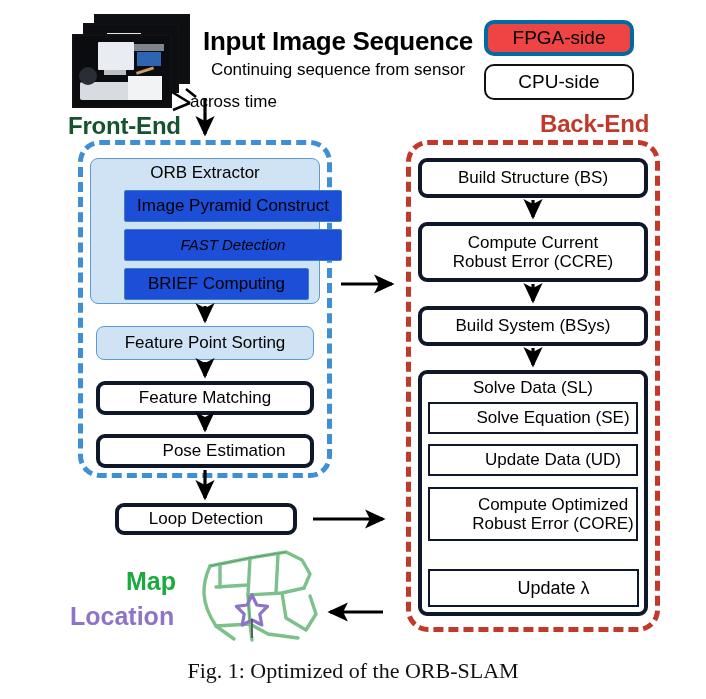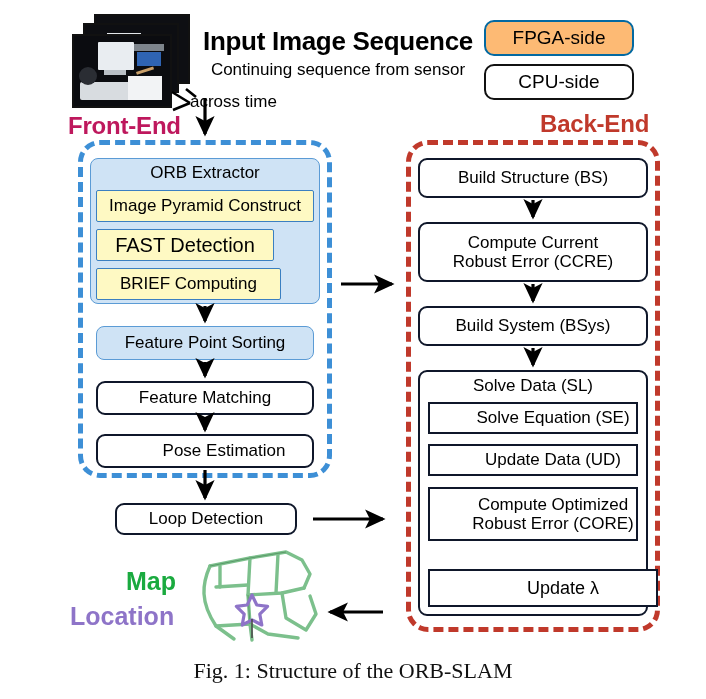--- a/index.html
+++ b/index.html
@@ -15,33 +15,34 @@
   }
   .abs { position: absolute; }
 
   
   .box {
     box-sizing: border-box;
     display: flex; align-items: center; justify-content: center;
     text-align: center;
     line-height: 1.12;
     background: #ffffff;
-    border: 2px solid #0f172a;
+    border: 4px solid #0f172a;
     border-radius: 9px;
   }
   .box.sq { border-radius: 0; border-width: 2px; padding-left: 40px; }
   .box.blue {
     background: #cfe3f5;
     border: 1px solid #5b9bd5;
     border-radius: 8px;
   }
   .box.blue-sq {
-    background: #fef9c3;
+    background: #1d4ed8;
     border: 1px solid #3a7fc1;
     border-radius: 2px;
+    margin-left: 28px;
   }
   .grouplabel {
     position: absolute;
     left: 0; right: 0; top: 4px;
     text-align: center;
     font-size: 17px;
   }
 
   
   .dash-blue {
@@ -56,39 +57,39 @@
     border-radius: 22px;
     background: transparent;
   }
 
   
   .sect-title {
     font-weight: bold;
     font-size: 24px;
     letter-spacing: -0.2px;
   }
-  .front-title { color: #be185d; }
+  .front-title { color: #14532d; }
   .back-title  { color: #c0392b; }
 
   
   .hdr-main {
     font-weight: bold;
     font-size: 26px;
     letter-spacing: -0.3px;
   }
   .hdr-sub { font-size: 17px; }
   .across { font-size: 17px; }
 
   .legend-box {
     box-sizing: border-box;
     display: flex; align-items: center; justify-content: center;
     font-size: 19px;
     border-radius: 10px;
   }
-  .legend-fpga { background: #fdba74; border: 2px solid #0369a1; }
+  .legend-fpga { background: #ef4444; border: 4px solid #0369a1; }
   .legend-cpu  { background: #ffffff; border: 2px solid #111; }
 
   
   .map-label {
     font-weight: bold;
     font-size: 25px;
   }
   .map-green  { color: #1aaa3f; }
   .map-purple { color: #8e74c8; }
 
@@ -161,21 +162,21 @@
 <div class="abs sect-title back-title" style="left:540px; top:110px;">Back-End</div>
 
 <div class="dash-blue abs" style="left:78px; top:140px; width:254px; height:338px;"></div>
 
 <div class="box blue abs" style="left:90px; top:158px; width:230px; height:146px; display:block; position:absolute;">
   <div class="grouplabel">ORB Extractor</div>
 </div>
 <div class="box blue-sq abs" style="left:96px; top:190px; width:218px; height:32px; font-size:17px;">
   <span>Image Pyramid Construct</span>
 </div>
-<div class="box blue-sq abs" style="left:96px; top:229px; width:178px; height:32px; font-size:20px;">
+<div class="box blue-sq abs" style="left:96px; top:229px; width:218px; height:32px; font-size:15px;font-style:italic;">
   <span>FAST Detection</span>
 </div>
 <div class="box blue-sq abs" style="left:96px; top:268px; width:185px; height:32px; font-size:17px;">
   <span>BRIEF Computing</span>
 </div>
 
 <div class="box blue abs" style="left:96px; top:326px; width:218px; height:34px; font-size:17px;">
   <span>Feature Point Sorting</span>
 </div>
 <div class="box abs" style="left:96px; top:381px; width:218px; height:34px; font-size:17px;">
@@ -204,21 +205,21 @@
 <div class="box sq abs" style="left:428px; top:402px; width:210px; height:32px; font-size:17px;">
   <span>Solve Equation (SE)</span>
 </div>
 <div class="box sq abs" style="left:428px; top:444px; width:210px; height:32px; font-size:17px;">
   <span>Update Data (UD)</span>
 </div>
 <div class="box sq abs" style="left:428px; top:487px; width:210px; height:54px; font-size:17px;">
   <span style="white-space:pre-line;">Compute Optimized
 Robust Error (CORE)</span>
 </div>
-<div class="box sq abs" style="left:428px; top:569px; width:230px; height:38px; font-size:18px;">
+<div class="box sq abs" style="left:428px; top:569px; width:211px; height:38px; font-size:18px;">
   <span>Update λ</span>
 </div>
 
 <div class="box abs" style="left:115px; top:503px; width:182px; height:32px; font-size:17px;">
   <span>Loop Detection</span>
 </div>
 
 <div class="abs" style="left:190px; top:540px; width:135px; height:105px;">
   <svg width="135" height="105" viewBox="0 0 135 105">
     <g fill="none" stroke="#7cc08c" stroke-width="3.4" stroke-linejoin="round" stroke-linecap="round">
@@ -276,13 +277,13 @@
     <line x1="383" y1="612" x2="330" y2="612" marker-end="url(#ahl)"></line>
   </g>
 
   <g stroke="#000" stroke-width="2.6" fill="none">
     <line x1="172" y1="92" x2="190" y2="103"></line>
     <line x1="190" y1="103" x2="173" y2="110"></line>
     <line x1="186" y1="89" x2="196" y2="97"></line>
   </g>
 </svg>
 
-<div class="caption" style="top:658px;">Fig. 1: Structure of the ORB-SLAM</div>
+<div class="caption" style="top:658px;">Fig. 1: Optimized of the ORB-SLAM</div>
 
 </body></html>

